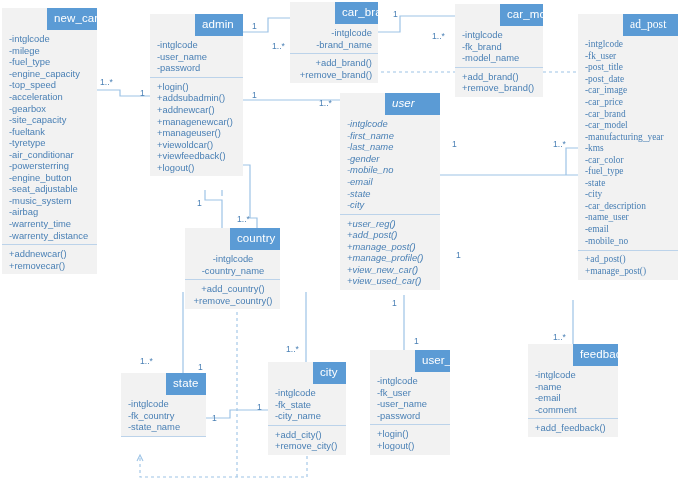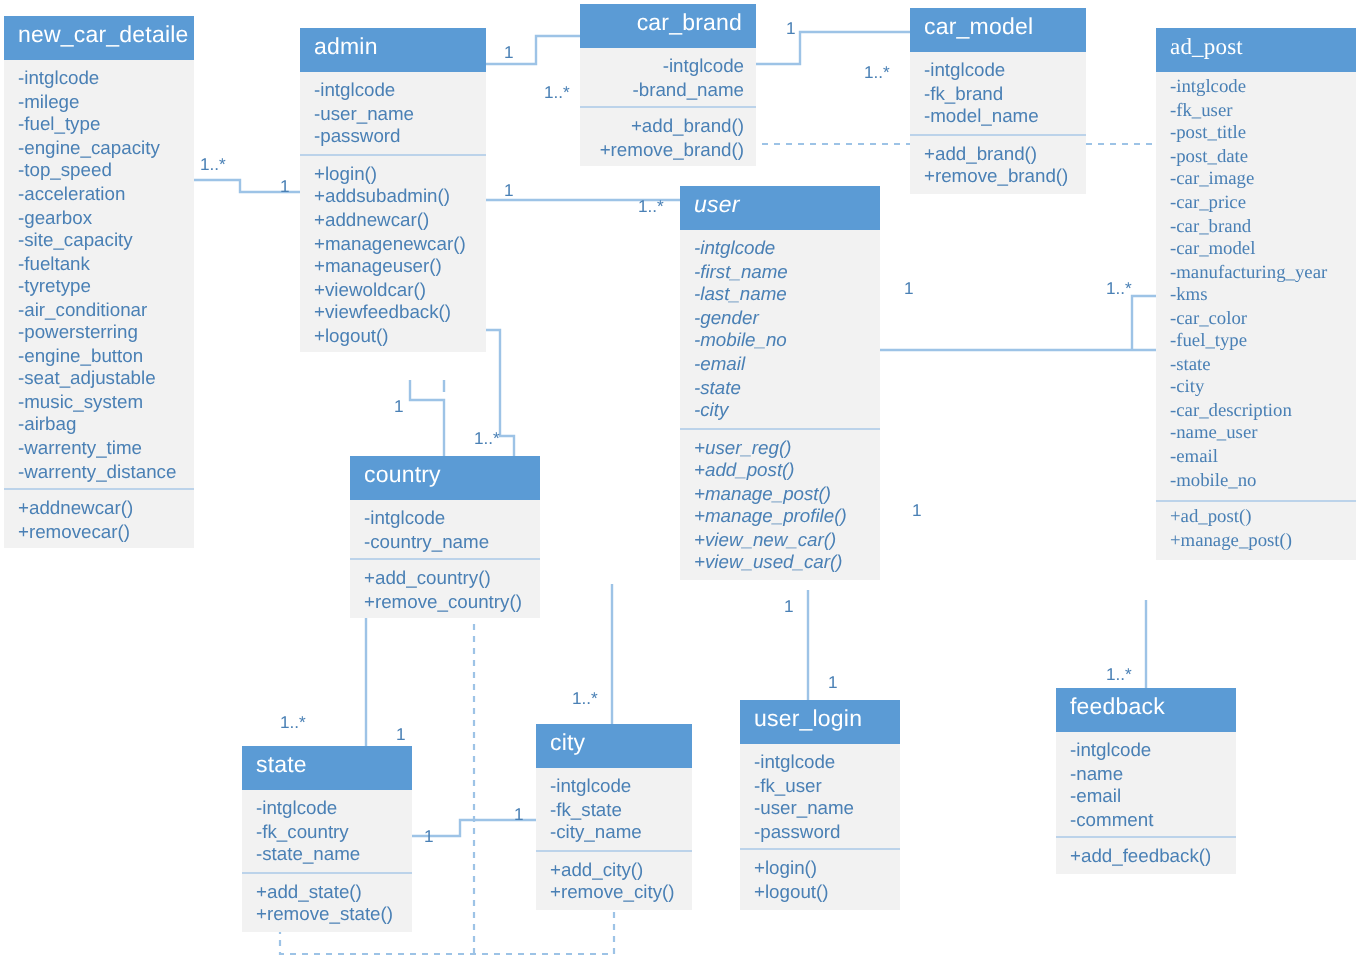--- a/index.html
+++ b/index.html
@@ -18,20 +18,21 @@
     background:#f2f2f2;
     box-sizing:border-box;
   }
   .uml-header{
     background:#5b9bd5;
     color:#ffffff;
     font-size:11.5px;
     padding:4px 7px 5px 7px;
     line-height:1.15;
     letter-spacing:.1px;
+    margin-left:45px;
   }
   .uml-section{
     padding:3px 6px 3px 7px;
   }
   .uml-attrs{border-bottom:1px solid #bcd3ea;}
   .uml-row{
     color:#4a80b5;
     font-size:9.4px;
     line-height:11.55px;
     white-space:nowrap;
@@ -212,41 +213,37 @@
         </div>
         <div class="uml-section uml-methods">
           <div class="uml-row">+user_reg()</div>
           <div class="uml-row">+add_post()</div>
           <div class="uml-row">+manage_post()</div>
           <div class="uml-row">+manage_profile()</div>
           <div class="uml-row">+view_new_car()</div>
           <div class="uml-row">+view_used_car()</div>
         </div>
       </div>
-      <div class="uml-class" style="left: 175px; top: 228px; width: 95px;">
+      <div class="uml-class" style="left: 185px; top: 228px; width: 95px; text-align: center;">
         <div class="uml-header">country</div>
         <div class="uml-section uml-attrs">
           <div class="uml-row">-intglcode</div>
           <div class="uml-row">-country_name</div>
         </div>
         <div class="uml-section uml-methods">
           <div class="uml-row">+add_country()</div>
           <div class="uml-row">+remove_country()</div>
         </div>
       </div>
       <div class="uml-class" style="left: 121px; top: 373px; width: 85px;">
         <div class="uml-header">state</div>
         <div class="uml-section uml-attrs">
           <div class="uml-row">-intglcode</div>
           <div class="uml-row">-fk_country</div>
           <div class="uml-row">-state_name</div>
-        </div>
-        <div class="uml-section uml-methods">
-          <div class="uml-row">+add_state()</div>
-          <div class="uml-row">+remove_state()</div>
         </div>
       </div>
       <div class="uml-class" style="left: 268px; top: 362px; width: 78px;">
         <div class="uml-header">city</div>
         <div class="uml-section uml-attrs">
           <div class="uml-row">-intglcode</div>
           <div class="uml-row">-fk_state</div>
           <div class="uml-row">-city_name</div>
         </div>
         <div class="uml-section uml-methods">

